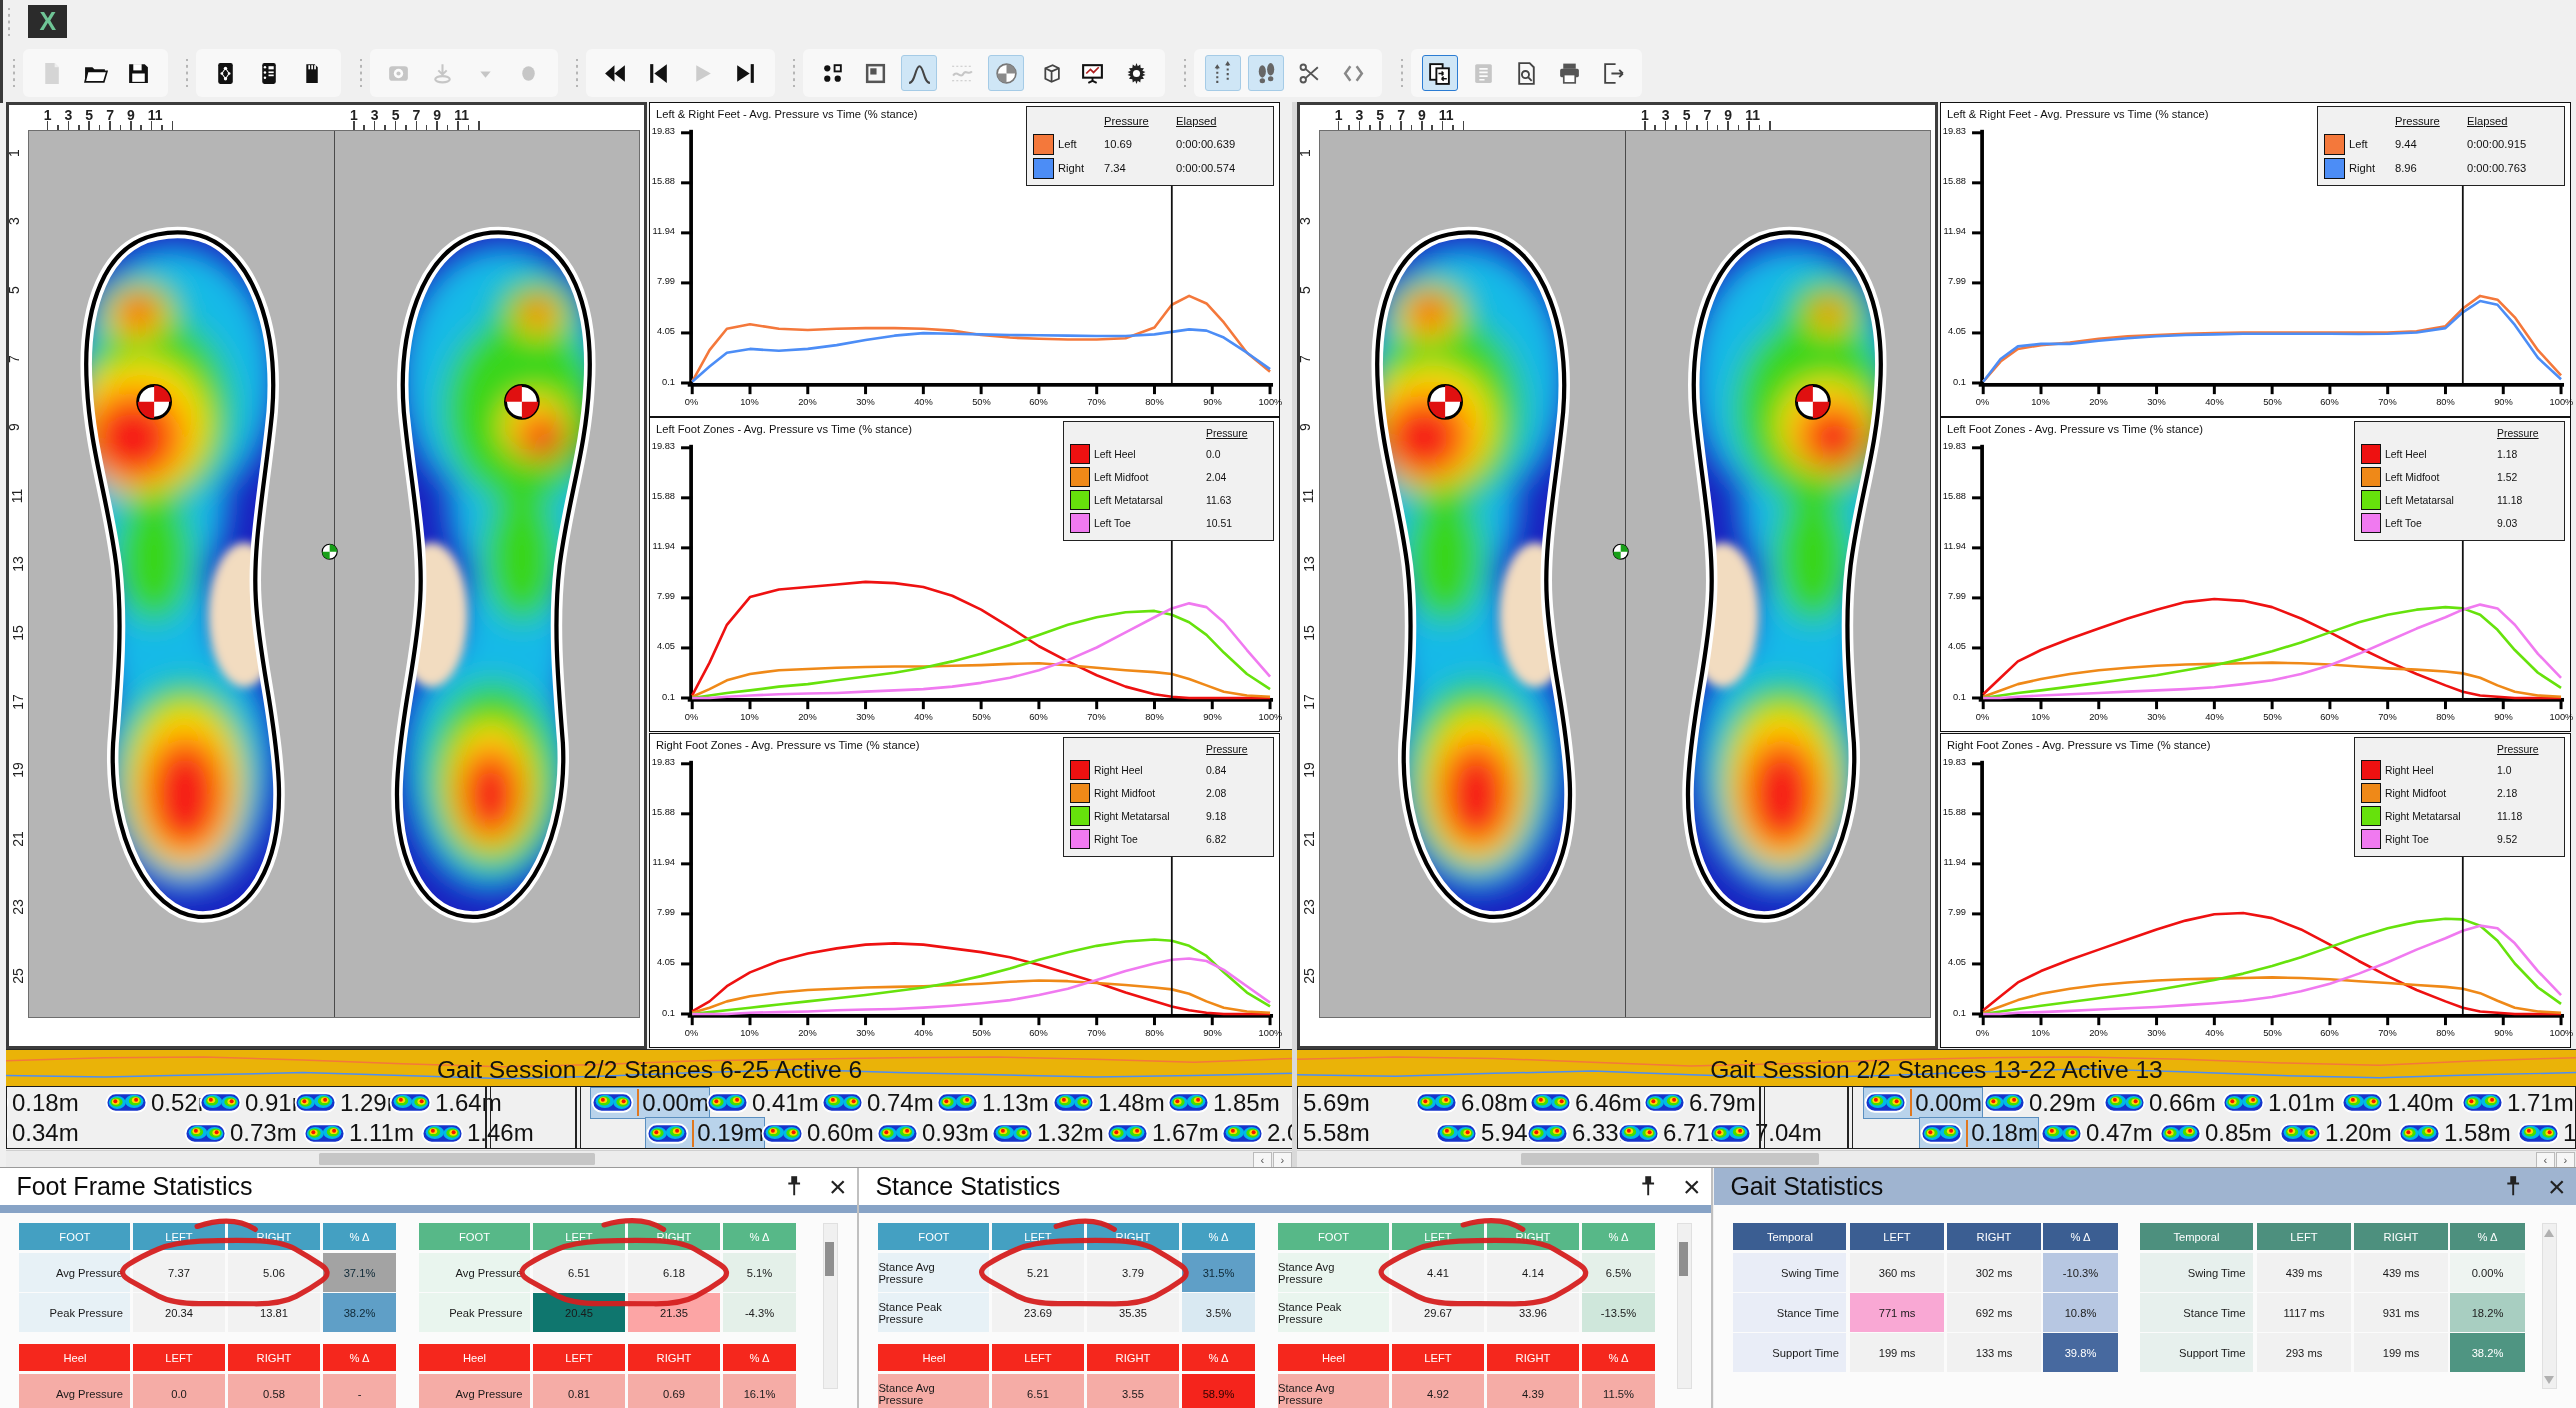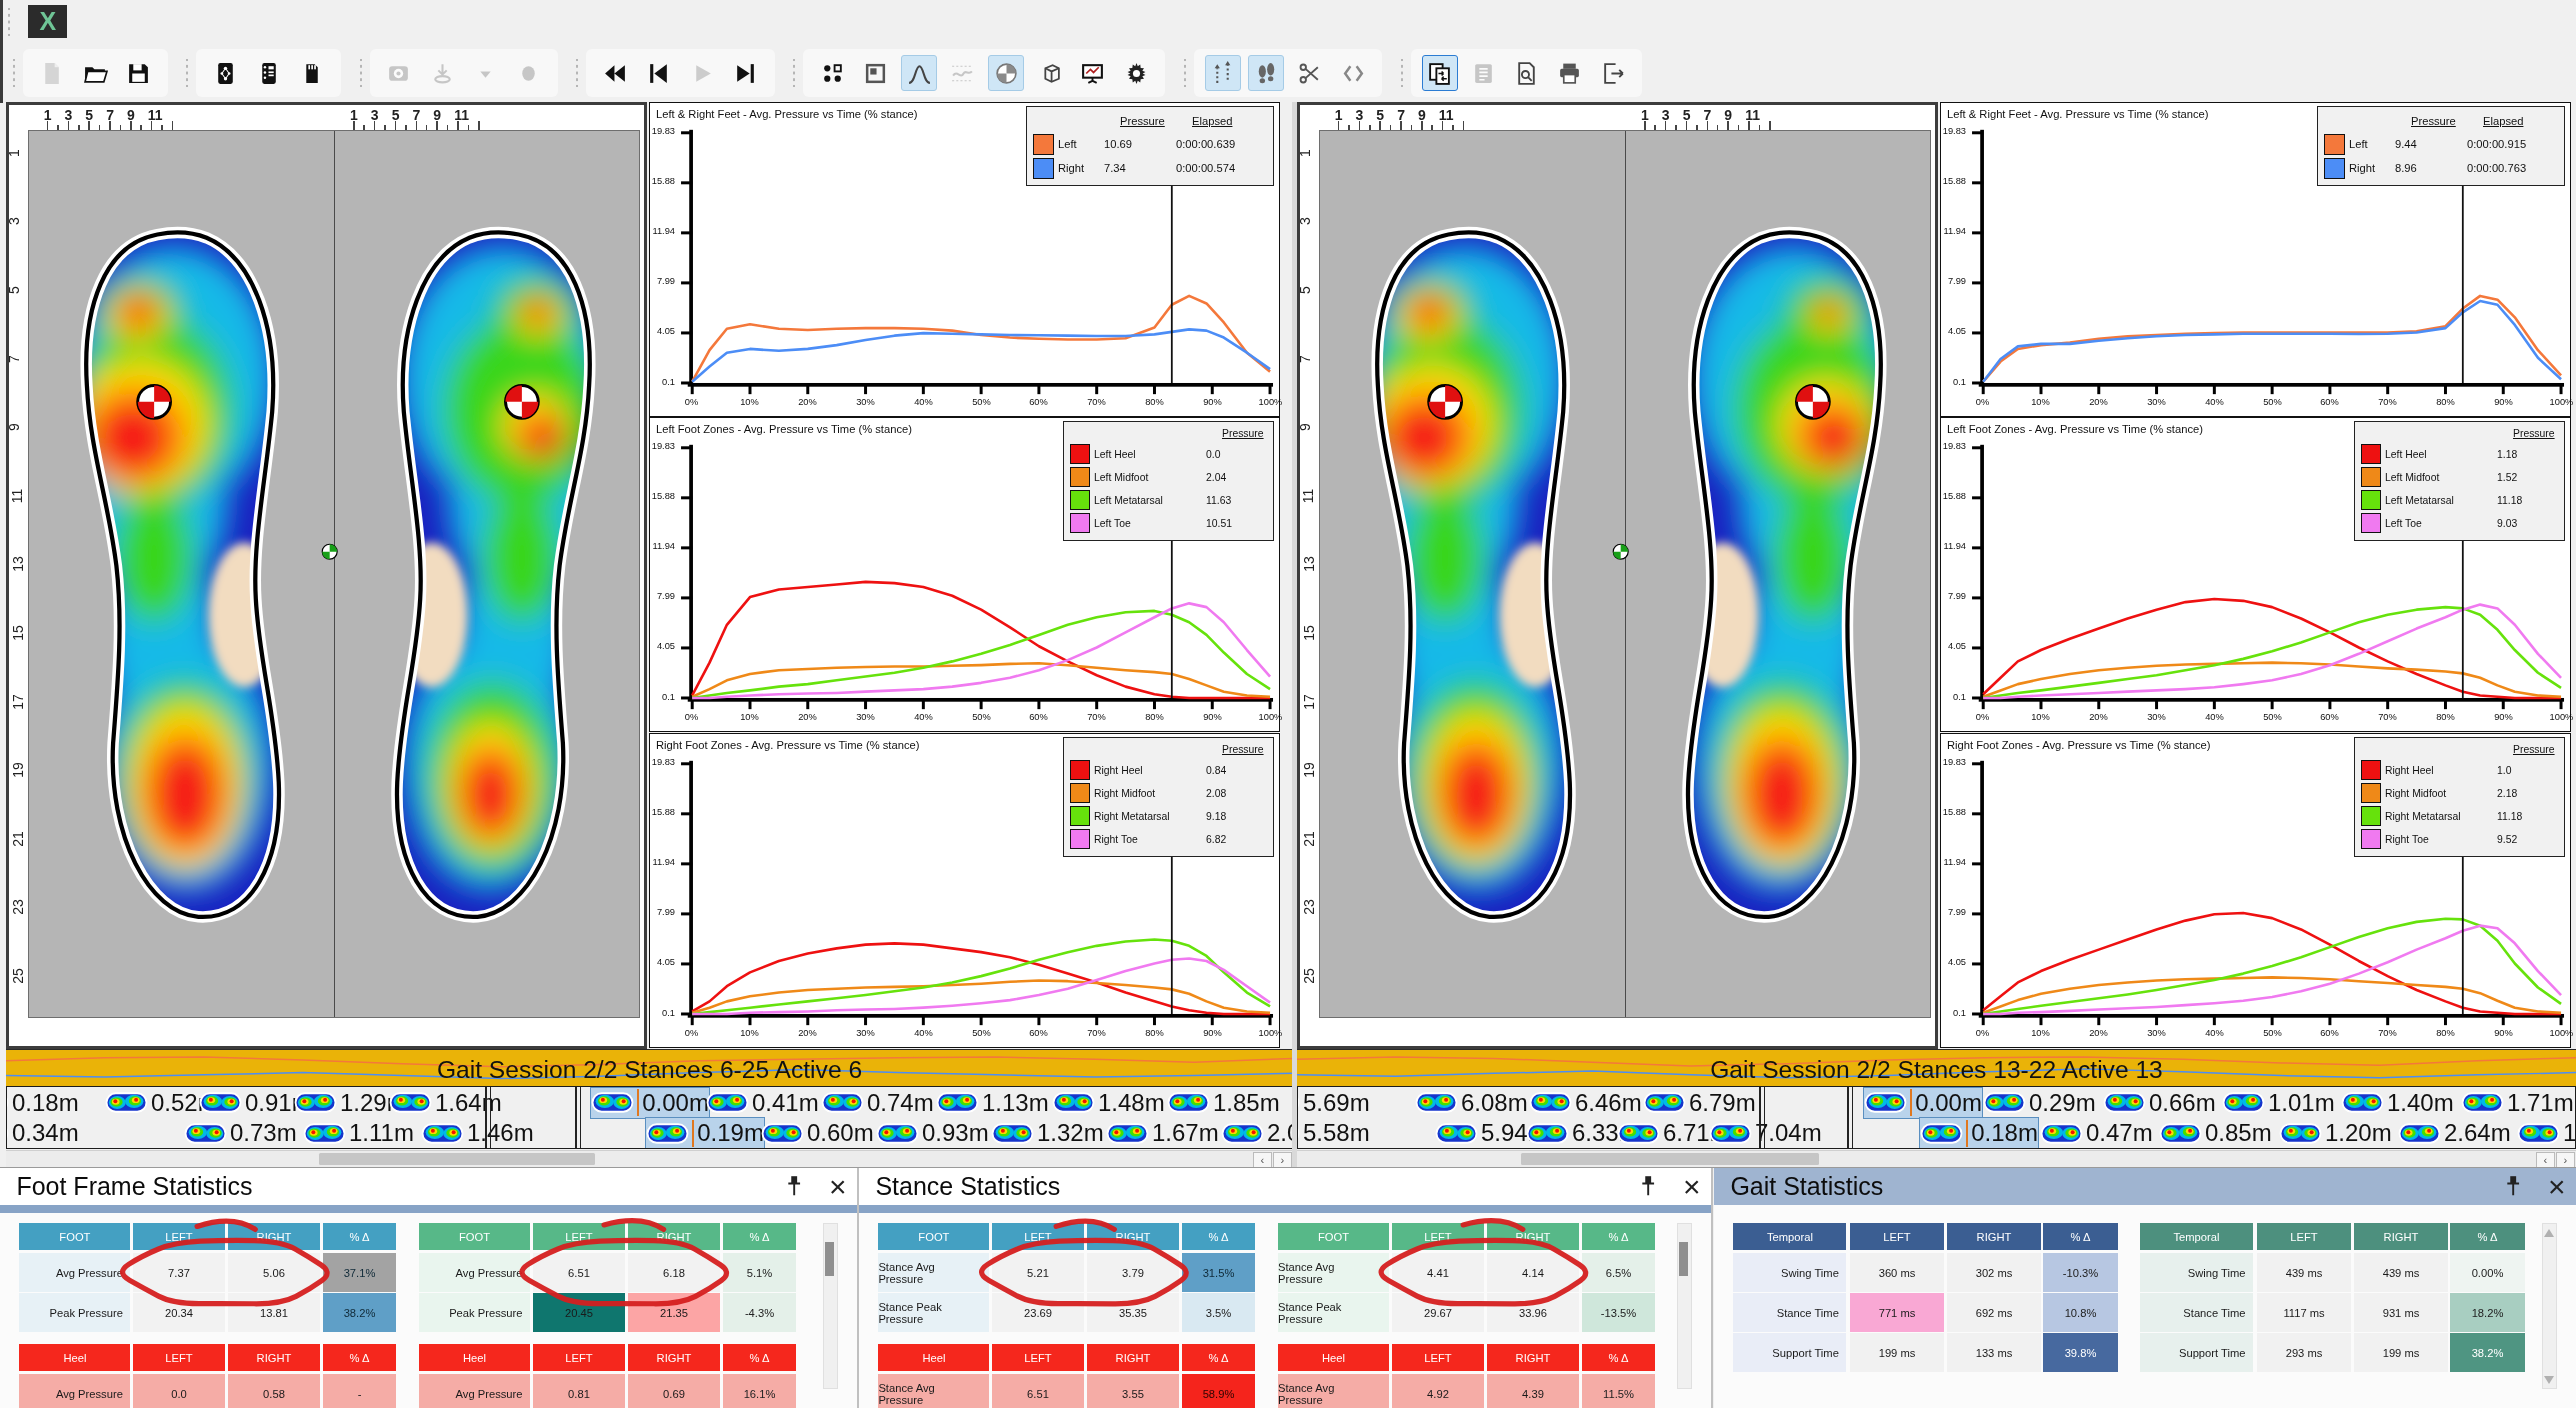--- a/index.html
+++ b/index.html
@@ -28,21 +28,21 @@
   .rtick{position:absolute;background:#444;}
   .sensor{position:absolute;left:19.4px;top:25px;right:4.5px;bottom:28px;background:#b5b5b5;border:1.5px solid #6e6e6e;box-sizing:border-box;}
   .sensor .divider{position:absolute;top:0;bottom:0;width:1.5px;background:#4a4a4a;left:50%;}
   .footwrap{position:absolute;}
   
   .charts{position:absolute;left:643px;top:0;width:631px;height:947px;}
   .chart{position:absolute;left:0;width:631px;height:315px;background:#fff;border:1.5px solid #111;box-sizing:border-box;}
   .chart .ctitle{position:absolute;left:6px;top:4.5px;font-size:11.2px;color:#111;}
   .legend{position:absolute;background:#f1f1f1;border:1.5px solid #222;font-size:11.2px;}
   .legend .lrow{display:grid;align-items:center;}
-  .lhead{text-decoration:underline;margin-left:16px;}
+  .lhead{text-decoration:underline;}
   .swatch{border:1.2px solid #111;}
   
   .session{position:absolute;left:0;width:100%;height:37px;top:947px;background:#eab308;border-top:1.5px solid #2a2a2a;box-sizing:border-box;}
   .session .slabel{position:absolute;width:100%;text-align:center;top:6px;font-size:24.6px;color:#111;}
   
   .timeline{position:absolute;left:0;width:100%;height:63px;top:984px;background:#f0f0f0;border:1.5px solid #1c1c1c;box-sizing:border-box;overflow:hidden;}
   .tl-sep{position:absolute;top:0;bottom:0;width:7.5px;}
   .tl-sep:before,.tl-sep:after{content:"";position:absolute;top:0;bottom:0;width:1.9px;background:#222;}
   .tl-sep:after{left:4.5px;}
   .tl-item{position:absolute;height:30px;display:flex;align-items:center;gap:3px;white-space:nowrap;}
@@ -1661,21 +1661,21 @@
    <rect x="2" y="5" width="52" height="24" rx="12" fill="#1635cc" stroke="#fff" stroke-width="2.4"></rect>
    <ellipse cx="16" cy="17" rx="11" ry="8.5" fill="#00b9e8"></ellipse>
           <ellipse cx="38" cy="15.5" rx="12" ry="8.5" fill="#00b9e8"></ellipse>
    <ellipse cx="15" cy="16.5" rx="8" ry="6" fill="#44e000"></ellipse>
           <ellipse cx="39" cy="15" rx="8" ry="6" fill="#44e000"></ellipse>
    <ellipse cx="14" cy="16" rx="5" ry="3.8" fill="#ffd800"></ellipse>
           <ellipse cx="40" cy="14" rx="5" ry="3.8" fill="#ffd800"></ellipse>
    <circle cx="13.5" cy="15.5" r="2.6" fill="#f21500"></circle>
           <circle cx="40.5" cy="13.5" r="2.6" fill="#f21500"></circle>
         </svg>
-        <span class="lab">2.64m</span>
+        <span class="lab">1.58m</span>
       </div>
       <div class="tl-item " style="left:1219px;top:31px">
         <svg class="thumb" viewBox="0 0 56 34" style="transform:scaleX(-1)">
    <rect x="2" y="5" width="52" height="24" rx="12" fill="#1635cc" stroke="#fff" stroke-width="2.4"></rect>
    <ellipse cx="16" cy="17" rx="11" ry="8.5" fill="#00b9e8"></ellipse>
           <ellipse cx="38" cy="15.5" rx="12" ry="8.5" fill="#00b9e8"></ellipse>
    <ellipse cx="15" cy="16.5" rx="8" ry="6" fill="#44e000"></ellipse>
           <ellipse cx="39" cy="15" rx="8" ry="6" fill="#44e000"></ellipse>
    <ellipse cx="14" cy="16" rx="5" ry="3.8" fill="#ffd800"></ellipse>
           <ellipse cx="40" cy="14" rx="5" ry="3.8" fill="#ffd800"></ellipse>

